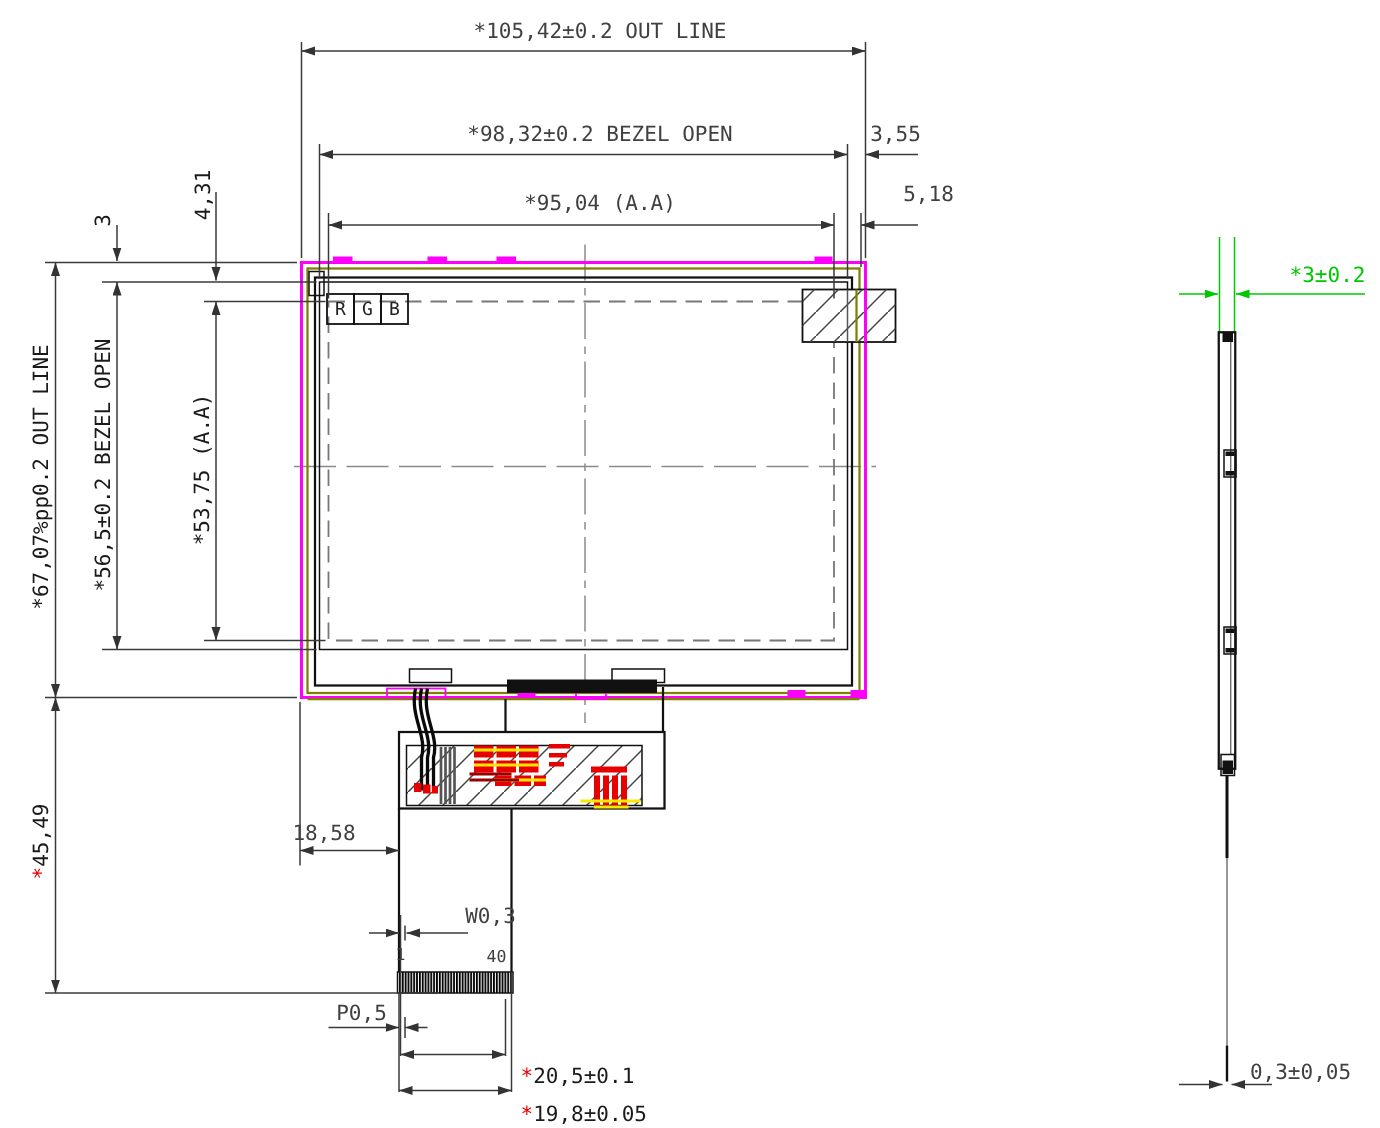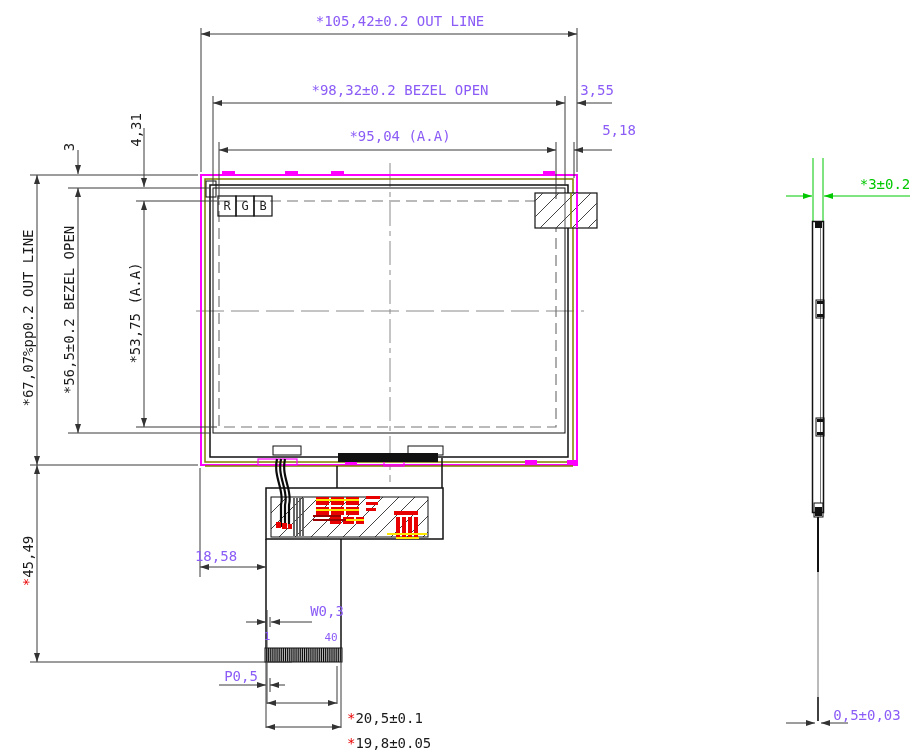--- a/index.html
+++ b/index.html
@@ -1,19 +1,19 @@
 <!DOCTYPE html>
 <html style="--outline_magenta: #FF00FF; --film_olive: #7F7F00; --dim_green: #00C800; --accent_red: #E80000; --accent_yellow: #FFE800;"><head>
 <meta charset="utf-8">
 <style>
   html,body{margin:0;padding:0;background:#ffffff;}
   .sheet{position:relative;width:920px;height:752px;background:#fff;overflow:hidden;
          font-family:"DejaVu Sans Mono",monospace;}
   svg{position:absolute;left:0;top:0;}
-  .lbl{position:absolute;font:14px "DejaVu Sans Mono",monospace;color:#8b5cf6;
+  .lbl{position:absolute;font:14px "DejaVu Sans Mono",monospace;color:#404040;
        white-space:nowrap;transform:translateX(-50%);line-height:1;}
   .lbl-l{position:absolute;font:14px "DejaVu Sans Mono",monospace;color:#1a1a1a;
        white-space:nowrap;line-height:1;}
   .vlbl{position:absolute;font:14px "DejaVu Sans Mono",monospace;color:#1a1a1a;
        white-space:nowrap;transform:translate(-50%,-50%) rotate(-90deg);line-height:1;}
   .big{font-size:16px;letter-spacing:1px;color:#222;}
   .small{font-size:11px;}
   .green{color:var(--dim_green,#00C800);}
   .star{color:var(--accent_red,#E80000);}
   .rgbl{position:absolute;font:12px "DejaVu Sans Mono",monospace;color:#222;
@@ -248,20 +248,20 @@
 
 <div class="lbl" style="left:216px;top:549px;">18,58</div>
 <div class="lbl" style="left:327px;top:604px;">W0,3</div>
 <div class="lbl small" style="left:267px;top:631px;">1</div>
 <div class="lbl small" style="left:331px;top:632px;">40</div>
 <div class="lbl" style="left:241px;top:669px;">P0,5</div>
 <div class="lbl-l" style="left:347px;top:689px;margin-top:47px;"><span class="star">*</span><span>19,8±0.05</span></div>
 <div class="lbl-l" style="left:347px;top:711px;"><span class="star">*</span><span>20,5±0.1</span></div>
 
 <div class="lbl green" style="left:885px;top:177px;">*3±0.2</div>
-<div class="lbl" style="left:867px;top:708px;">0,5±0,03</div>
+<div class="lbl" style="left:867px;top:708px;">0,3±0,05</div>
 
 
 <div class="rgbl" style="left:227px;top:206px;">R</div>
 <div class="rgbl" style="left:245px;top:206px;">G</div>
 <div class="rgbl" style="left:263px;top:206px;">B</div>
 
 </div>
 
 </body></html>

